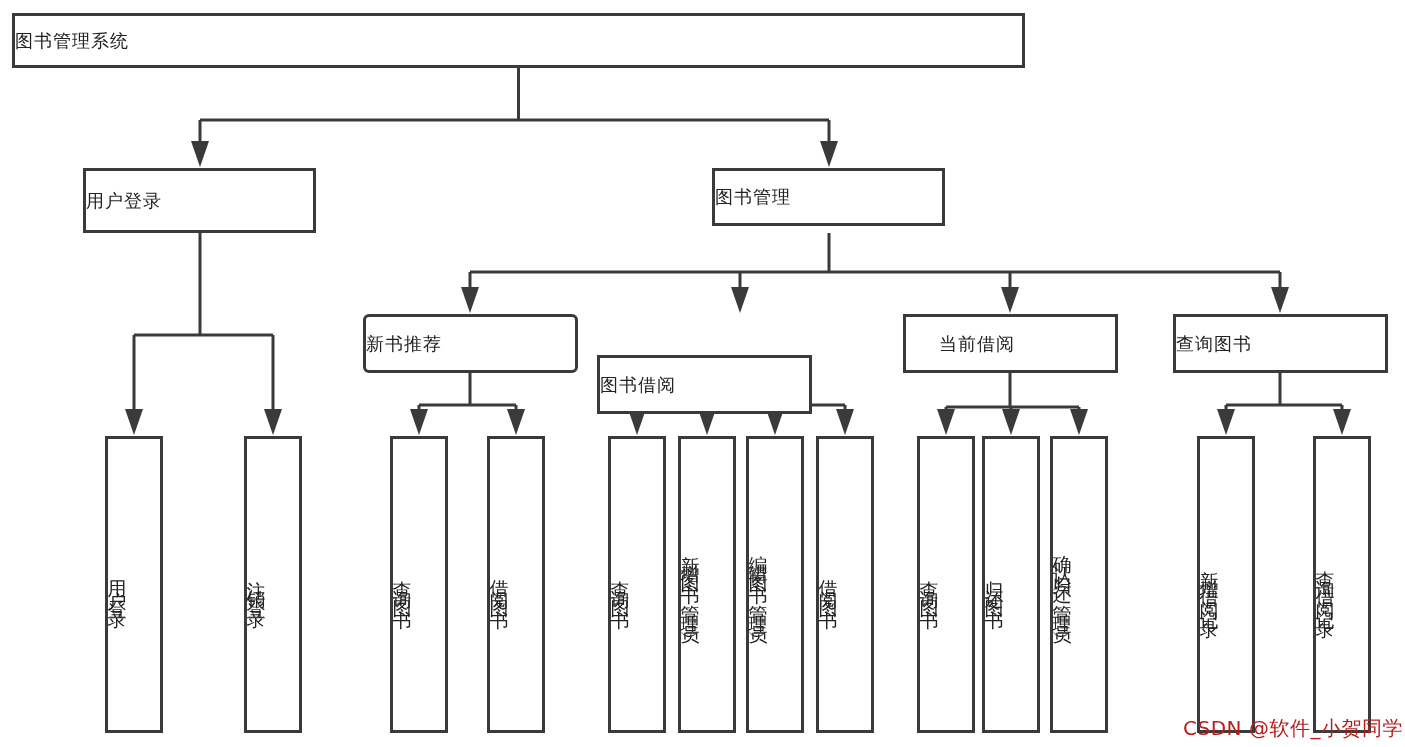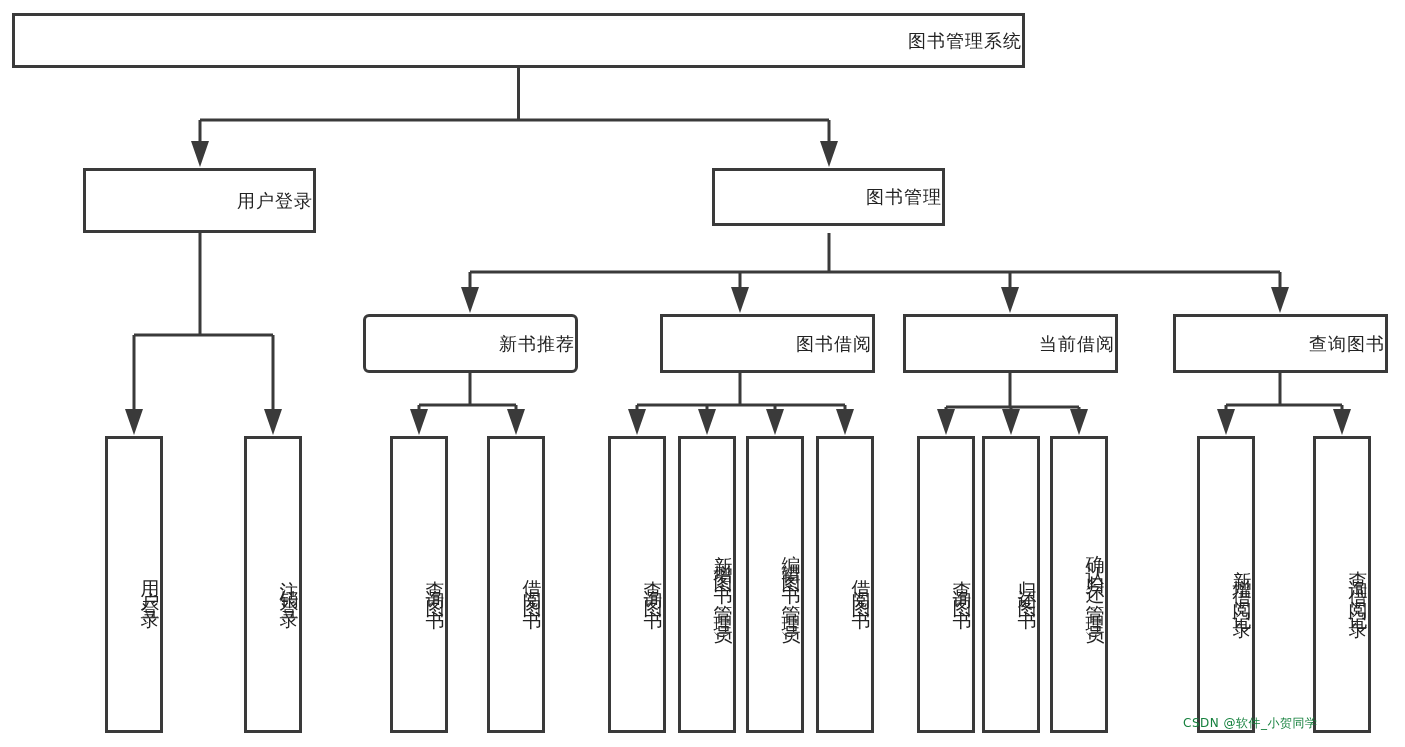--- a/index.html
+++ b/index.html
@@ -3,43 +3,43 @@
 <meta charset="utf-8">
 <style>
   html,body{margin:0;padding:0;background:#ffffff;}
   .canvas{
     position:relative;width:1405px;height:747px;background:#ffffff;overflow:hidden;
     font-family:"DejaVu Sans","Liberation Sans",sans-serif;color:#1f1f1f;
   }
   .connector-layer{position:absolute;left:0;top:0;width:1405px;height:747px;}
   .box{
     position:absolute;box-sizing:border-box;background:#ffffff;
-    border:3px solid #3a3a3a;display:flex;align-items:center;justify-content:flex-end;
+    border:3px solid #3a3a3a;display:flex;align-items:center;justify-content:flex-start;
     text-align:center;
   }
   .h-label{font-size:18px;letter-spacing:1px;color:#222;}
   .v-label{
     writing-mode:vertical-rl;text-orientation:mixed;
     font-size:19px;letter-spacing:10px;color:#222;line-height:1;
   }
   
   .n-root{left:12px;top:13px;width:1013px;height:55px;}
   .n-login{left:83px;top:168px;width:233px;height:65px;}
   .n-mgmt{left:712px;top:168px;width:233px;height:58px;}
   .lvl3{top:314px;width:215px;height:59px;}
-  .n-rec{left:363px;border-radius:6px;} .n-borrow{left:660px;} .n-current{left:903px;padding-left:33px;} .n-records{left:1173px;}
+  .n-rec{left:363px;border-radius:6px;} .n-borrow{left:597px;margin-top:41px;} .n-current{left:903px;padding-left:33px;} .n-records{left:1173px;}
   .leaf{top:436px;width:58px;height:297px;}
   .lf-a{left:105px;} .lf-b{left:244px;}
   .lf-c{left:390px;} .lf-d{left:487px;}
   .lf-e{left:608px;} .lf-f{left:678px;} .lf-g{left:746px;} .lf-h{left:816px;}
   .lf-i{left:917px;} .lf-j{left:982px;} .lf-k{left:1050px;}
   .lf-l{left:1197px;} .lf-m{left:1313px;}
   .watermark{
     position:absolute;left:1183px;top:715px;width:222px;
-    font-size:12px;color:#15803d;white-space:nowrap;letter-spacing:0.5px;
+    font-size:20px;color:#b91c1c;white-space:nowrap;letter-spacing:0.5px;
   }
   line,path{stroke:#3a3a3a;stroke-width:3;fill:none;}
   polygon{fill:#3a3a3a;stroke:none;}
 </style>
 </head>
 <body>
 
 <div class="canvas">
 
   <svg class="connector-layer" width="1405" height="747" viewBox="0 0 1405 747" xmlns="http://www.w3.org/2000/svg">

